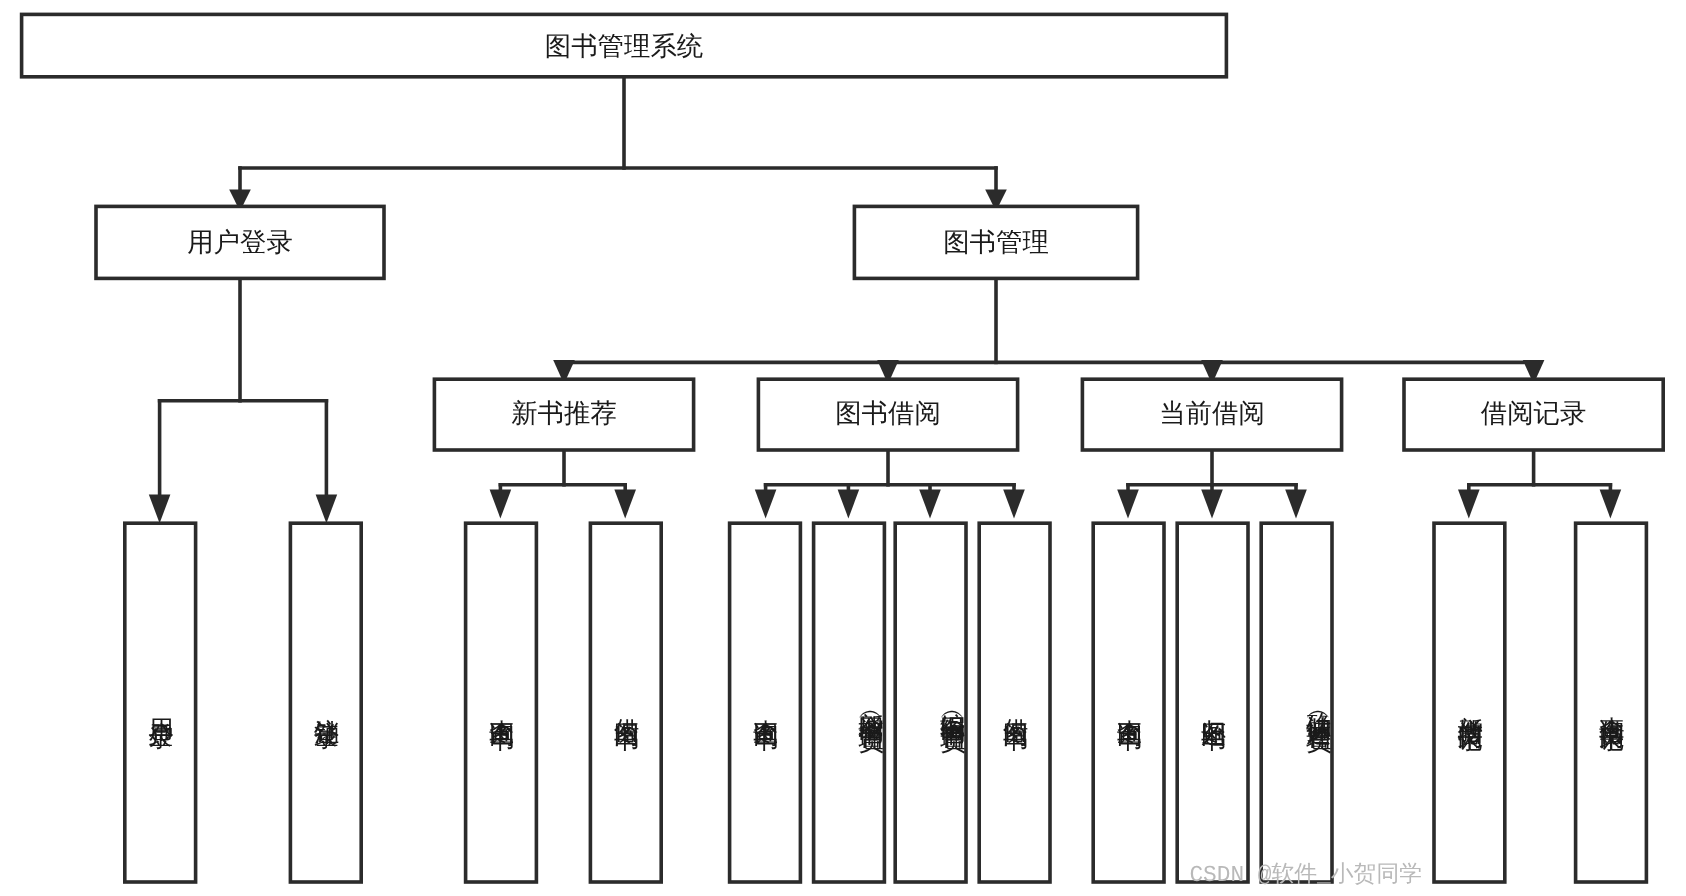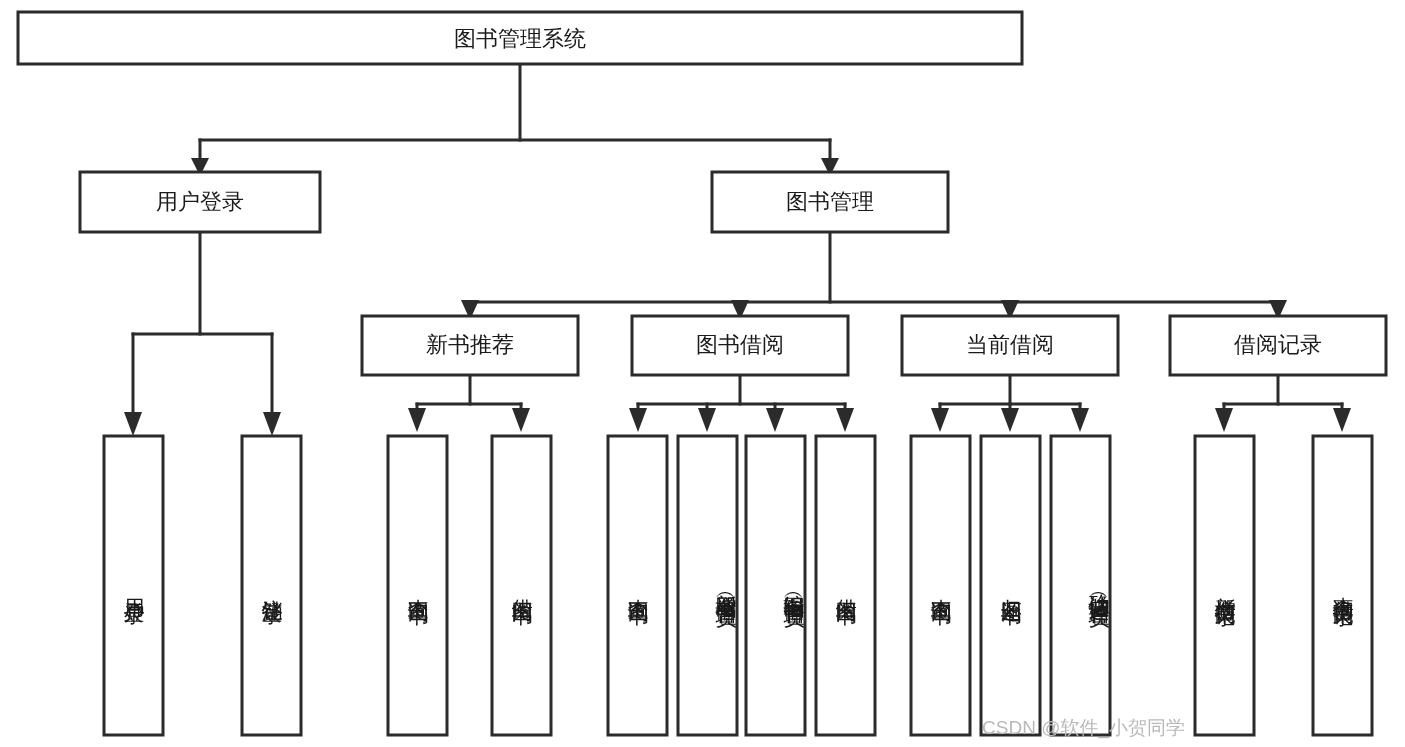--- a/index.html
+++ b/index.html
@@ -62,21 +62,21 @@
     align-items: center;
     justify-content: center;
     text-align: center;
     white-space: nowrap;
     user-select: none;
   }
   .watermark {
     position: absolute;
     right: 10px;
     bottom: 6px;
-    font-family: Liberation Sans, sans-serif;
+    font-family: Liberation Mono, monospace;
     font-size: 19px;
     color: #b9b9b9;
     white-space: nowrap;
     user-select: none;
   }
 </style>
 </head>
 <body>
 
 <div id="diagram-root">

